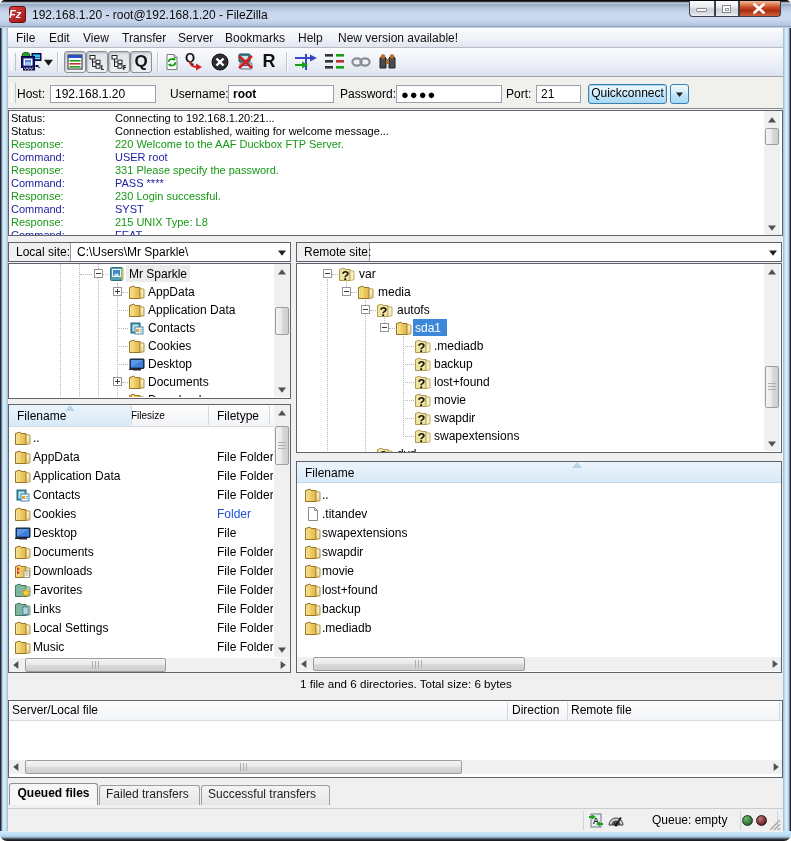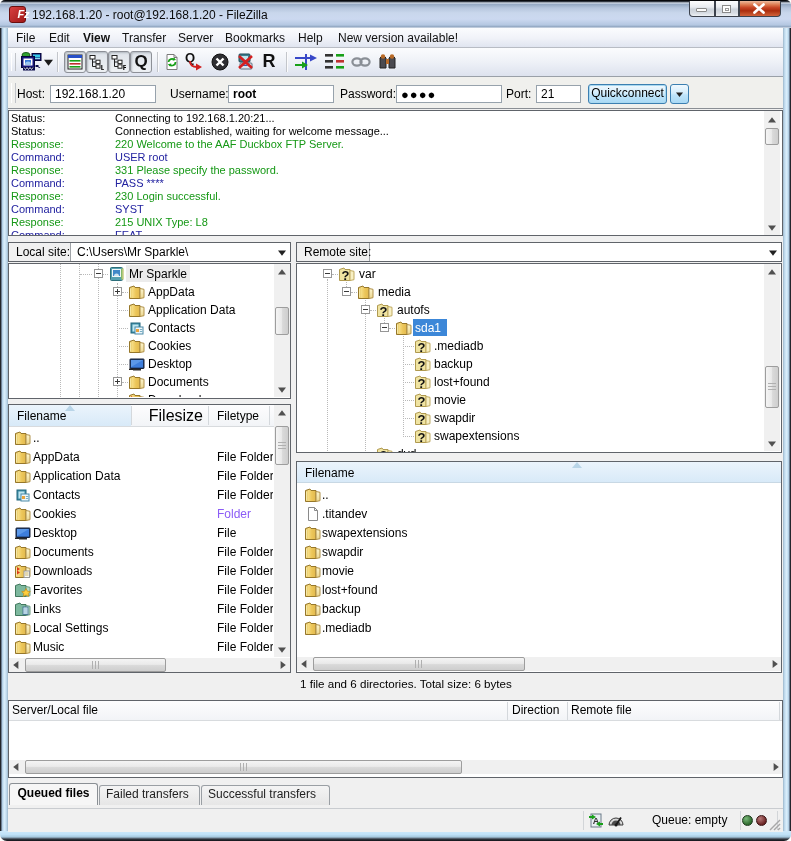--- a/index.html
+++ b/index.html
@@ -78,36 +78,36 @@
     </svg>
 
 <div style="position:absolute;left:0;top:0;width:791px;height:841px;background:#fff;"></div>
 <div class="frame" style="position:absolute;left:0;top:0;width:791px;height:841px;border-radius:5px 5px 7px 7px;background:#f0f0f0;overflow:hidden;"></div>
 <div style="position:absolute;left:0;top:0;width:791px;height:841px;border-radius:5px 5px 7px 7px;overflow:hidden;">
 <div style="position:absolute;left:0;top:0;width:791px;height:28px;background:linear-gradient(#060608 0px,#0a0c10 1px,#555f6d 2px,#e6ecf5 3px,#93a7c1 4px,#b6c6dd 8px,#c9d7ec 13px,#ccd9f0 19px,#b4c7e1 25px,#8da2bd 27px,#eff3f9 28px);"></div>
 <div style="position:absolute;left:0;top:28px;width:8px;height:806px;background:linear-gradient(90deg,#23262c 0%,#23262c 13%,#7e93ab 20%,#bcd9ee 33%,#daeefb 55%,#c3ddf0 78%,#9cb6ca 100%);"></div>
 <div style="position:absolute;left:783px;top:28px;width:8px;height:806px;background:linear-gradient(90deg,#9cb6ca 0%,#c3ddf0 22%,#daeefb 45%,#bcd9ee 67%,#7e93ab 80%,#23262c 87%,#23262c 100%);"></div>
 <div style="position:absolute;left:0;top:831px;width:791px;height:10px;background:linear-gradient(#cde8fa 0%,#bfe1f7 35%,#a5c8de 60%,#55616e 75%,#1e2127 88%,#16181d 100%);"></div>
 <div style="position:absolute;left:9px;top:6px;width:17px;height:17px;border-radius:3px;background:linear-gradient(135deg,#d84040,#a01818);border:1px solid #6a0f0f;box-sizing:border-box;"></div>
-<div style="position:absolute;left:9px;top:6px;width:29px;height:17px;font-size:11px;font-weight:bold;color:#fff;text-align:center;line-height:16px;font-style:italic;border-radius:6px;">Fz</div>
+<div style="position:absolute;left:9px;top:6px;width:29px;height:17px;font-size:11px;font-weight:bold;color:#fff;line-height:16px;font-style:italic;border-radius:6px;">Fz</div>
 <div style="position:absolute;left:32px;top:15px;transform:translateY(-50%);font-size:12px;color:#0a0a0a;font-weight:normal;white-space:nowrap;line-height:1;">192.168.1.20 - root@192.168.1.20 - FileZilla</div>
 <div style="position:absolute;left:689px;top:0px;width:92px;height:17px;"></div>
 <div style="position:absolute;left:689px;top:1px;width:26px;height:16px;box-sizing:border-box;border:1px solid #3c424d;border-top:none;border-bottom-left-radius:4px;background:linear-gradient(#fdfdfe 0%,#e9ecf1 40%,#ccd2da 55%,#d7dce3 80%,#eef1f5 100%);"></div>
 <div style="position:absolute;left:715px;top:1px;width:24px;height:16px;box-sizing:border-box;border:1px solid #3c424d;border-top:none;background:linear-gradient(#fdfdfe 0%,#e9ecf1 40%,#ccd2da 55%,#d7dce3 80%,#eef1f5 100%);"></div>
 <div style="position:absolute;left:739px;top:1px;width:42px;height:16px;box-sizing:border-box;border:1px solid #3c424d;border-top:none;border-bottom-right-radius:4px;background:linear-gradient(#edbb9e 0%,#dd7a50 25%,#c64424 45%,#ab2d0e 65%,#c14e28 85%,#d2603a 100%);"></div>
 <div style="position:absolute;left:696px;top:8px;width:11px;height:4px;background:#fdfdfd;border:1px solid #8a8a8a;border-radius:1px;box-sizing:border-box;"></div>
 <div style="position:absolute;left:722px;top:5px;width:9px;height:8px;border:1px solid #8a8a8a;background:#fdfdfd;box-sizing:border-box;"></div>
 <div style="position:absolute;left:724.5px;top:7.5px;width:4px;height:3px;border:1px solid #999;background:#fff;box-sizing:border-box;"></div>
 <svg style="position:absolute;left:752px;top:3px" width="14" height="11" viewBox="0 0 14 11">
         <path d="M2.5,1.5 L11.5,9.5 M11.5,1.5 L2.5,9.5" stroke="#fff" stroke-width="2.7" stroke-linecap="round" fill="none"></path>
       </svg>
 <div style="position:absolute;left:8px;top:28px;width:775px;height:20px;background:linear-gradient(#fbfcfe,#f0f2f8 55%,#e0e5f0);border-bottom:1px solid #b8bcc4;box-sizing:border-box;"></div>
 <div style="position:absolute;left:16px;top:38px;transform:translateY(-50%);font-size:12px;color:#111;font-weight:normal;white-space:nowrap;line-height:1;">File</div>
 <div style="position:absolute;left:49px;top:38px;transform:translateY(-50%);font-size:12px;color:#111;font-weight:normal;white-space:nowrap;line-height:1;">Edit</div>
-<div style="position:absolute;left:83px;top:38px;transform:translateY(-50%);font-size:12px;color:#111;font-weight:bold;white-space:nowrap;line-height:1;">View</div>
+<div style="position:absolute;left:83px;top:38px;transform:translateY(-50%);font-size:12px;color:#111;font-weight:normal;white-space:nowrap;line-height:1;">View</div>
 <div style="position:absolute;left:122px;top:38px;transform:translateY(-50%);font-size:12px;color:#111;font-weight:normal;white-space:nowrap;line-height:1;">Transfer</div>
 <div style="position:absolute;left:178px;top:38px;transform:translateY(-50%);font-size:12px;color:#111;font-weight:normal;white-space:nowrap;line-height:1;">Server</div>
 <div style="position:absolute;left:225px;top:38px;transform:translateY(-50%);font-size:12px;color:#111;font-weight:normal;white-space:nowrap;line-height:1;">Bookmarks</div>
 <div style="position:absolute;left:298px;top:38px;transform:translateY(-50%);font-size:12px;color:#111;font-weight:normal;white-space:nowrap;line-height:1;">Help</div>
 <div style="position:absolute;left:338px;top:38px;transform:translateY(-50%);font-size:12px;color:#111;font-weight:normal;white-space:nowrap;line-height:1;">New version available!</div>
 <div style="position:absolute;left:8px;top:48px;width:775px;height:29px;background:linear-gradient(#fbfcfe,#eef1f7 50%,#dde2ee);border-bottom:1px solid #9aa0a8;box-sizing:border-box;"></div>
 <div style="position:absolute;left:11px;top:53px;width:3px;height:18px;border-left:1px solid #fff;border-right:1px solid #c0c3c8;"></div>
 <div style="position:absolute;left:57px;top:52px;width:1px;height:20px;background:#c3c6cb;"></div>
 <div style="position:absolute;left:58px;top:52px;width:1px;height:20px;background:#fbfbfc;"></div>
 <div style="position:absolute;left:157px;top:52px;width:1px;height:20px;background:#c3c6cb;"></div>
@@ -418,21 +418,21 @@
 <svg style="position:absolute;left:768px;top:440px" width="8" height="8">
         <polygon points="0,1.6 8,1.6 4.0,6.8" fill="#505050"></polygon>
       </svg>
 <div style="position:absolute;left:8px;top:404px;width:283px;height:269px;box-sizing:border-box;background:#fff;border:1px solid #60646a;"></div>
 <div style="position:absolute;left:9px;top:405px;width:281px;height:22px;background:linear-gradient(#fdfdfe,#f2f4f7);border-bottom:1px solid #d8dbde;box-sizing:border-box;"></div>
 <div style="position:absolute;left:9px;top:405px;width:122px;height:21px;background:linear-gradient(#ebf4fc,#d8eaf8);"></div>
 <svg style="position:absolute;left:65px;top:405px" width="10" height="6">
         <polygon points="5,0 10,6 0,6" fill="#b9d5e8"></polygon>
       </svg>
 <div style="position:absolute;left:17px;top:416px;transform:translateY(-50%);font-size:12px;color:#000;font-weight:normal;white-space:nowrap;line-height:1;">Filename</div>
-<div style="position:absolute;left:131px;top:405px;width:72px;height:21px;font-size:16px;color:#000;text-align:right;line-height:21px;">Filesize</div>
+<div style="position:absolute;left:131px;top:405px;width:72px;height:21px;font-size:10px;color:#000;line-height:21px;">Filesize</div>
 <div style="position:absolute;left:217px;top:416px;transform:translateY(-50%);font-size:12px;color:#000;font-weight:normal;white-space:nowrap;line-height:1;">Filetype</div>
 <div style="position:absolute;left:131px;top:406px;width:1px;height:19px;background:#d4d8dc;"></div>
 <div style="position:absolute;left:208px;top:406px;width:1px;height:19px;background:#d4d8dc;"></div>
 <div style="position:absolute;left:269px;top:406px;width:1px;height:19px;background:#d4d8dc;"></div>
 <div style="position:absolute;left:9px;top:428px;width:264px;height:228px;overflow:hidden;">
 <svg style="position:absolute;left:6px;top:1.5px" width="16" height="16" viewBox="0 0 16 16">
           <use href="#folder"></use>
         </svg>
 <div style="position:absolute;left:24px;top:9.5px;transform:translateY(-50%);font-size:12px;color:#000;font-weight:normal;white-space:nowrap;line-height:1;">..</div>
 <svg style="position:absolute;left:6px;top:20.5px" width="16" height="16" viewBox="0 0 16 16">
@@ -447,21 +447,21 @@
 <div style="position:absolute;left:208px;top:47.5px;transform:translateY(-50%);font-size:12px;color:#000;font-weight:normal;white-space:nowrap;line-height:1;">File Folder</div>
 <svg style="position:absolute;left:6px;top:58.5px" width="16" height="16" viewBox="0 0 16 16">
           <use href="#contacts"></use>
         </svg>
 <div style="position:absolute;left:24px;top:66.5px;transform:translateY(-50%);font-size:12px;color:#000;font-weight:normal;white-space:nowrap;line-height:1;">Contacts</div>
 <div style="position:absolute;left:208px;top:66.5px;transform:translateY(-50%);font-size:12px;color:#000;font-weight:normal;white-space:nowrap;line-height:1;">File Folder</div>
 <svg style="position:absolute;left:6px;top:77.5px" width="16" height="16" viewBox="0 0 16 16">
           <use href="#folder"></use>
         </svg>
 <div style="position:absolute;left:24px;top:85.5px;transform:translateY(-50%);font-size:12px;color:#000;font-weight:normal;white-space:nowrap;line-height:1;">Cookies</div>
-<div style="position:absolute;left:208px;top:85.5px;transform:translateY(-50%);font-size:12px;color:#8b5cf6;font-weight:normal;white-space:nowrap;line-height:1;">Folder</div>
+<div style="position:absolute;left:208px;top:85.5px;transform:translateY(-50%);font-size:12px;color:#1d4ed8;font-weight:normal;white-space:nowrap;line-height:1;">Folder</div>
 <svg style="position:absolute;left:6px;top:96.5px" width="16" height="16" viewBox="0 0 16 16">
           <use href="#desktop"></use>
         </svg>
 <div style="position:absolute;left:24px;top:104.5px;transform:translateY(-50%);font-size:12px;color:#000;font-weight:normal;white-space:nowrap;line-height:1;">Desktop</div>
 <div style="position:absolute;left:208px;top:104.5px;transform:translateY(-50%);font-size:12px;color:#000;font-weight:normal;white-space:nowrap;line-height:1;">File</div>
 <svg style="position:absolute;left:6px;top:115.5px" width="16" height="16" viewBox="0 0 16 16">
           <use href="#folder"></use>
         </svg>
 <div style="position:absolute;left:24px;top:123.5px;transform:translateY(-50%);font-size:12px;color:#000;font-weight:normal;white-space:nowrap;line-height:1;">Documents</div>
 <div style="position:absolute;left:208px;top:123.5px;transform:translateY(-50%);font-size:12px;color:#000;font-weight:normal;white-space:nowrap;line-height:1;">File Folder</div>

